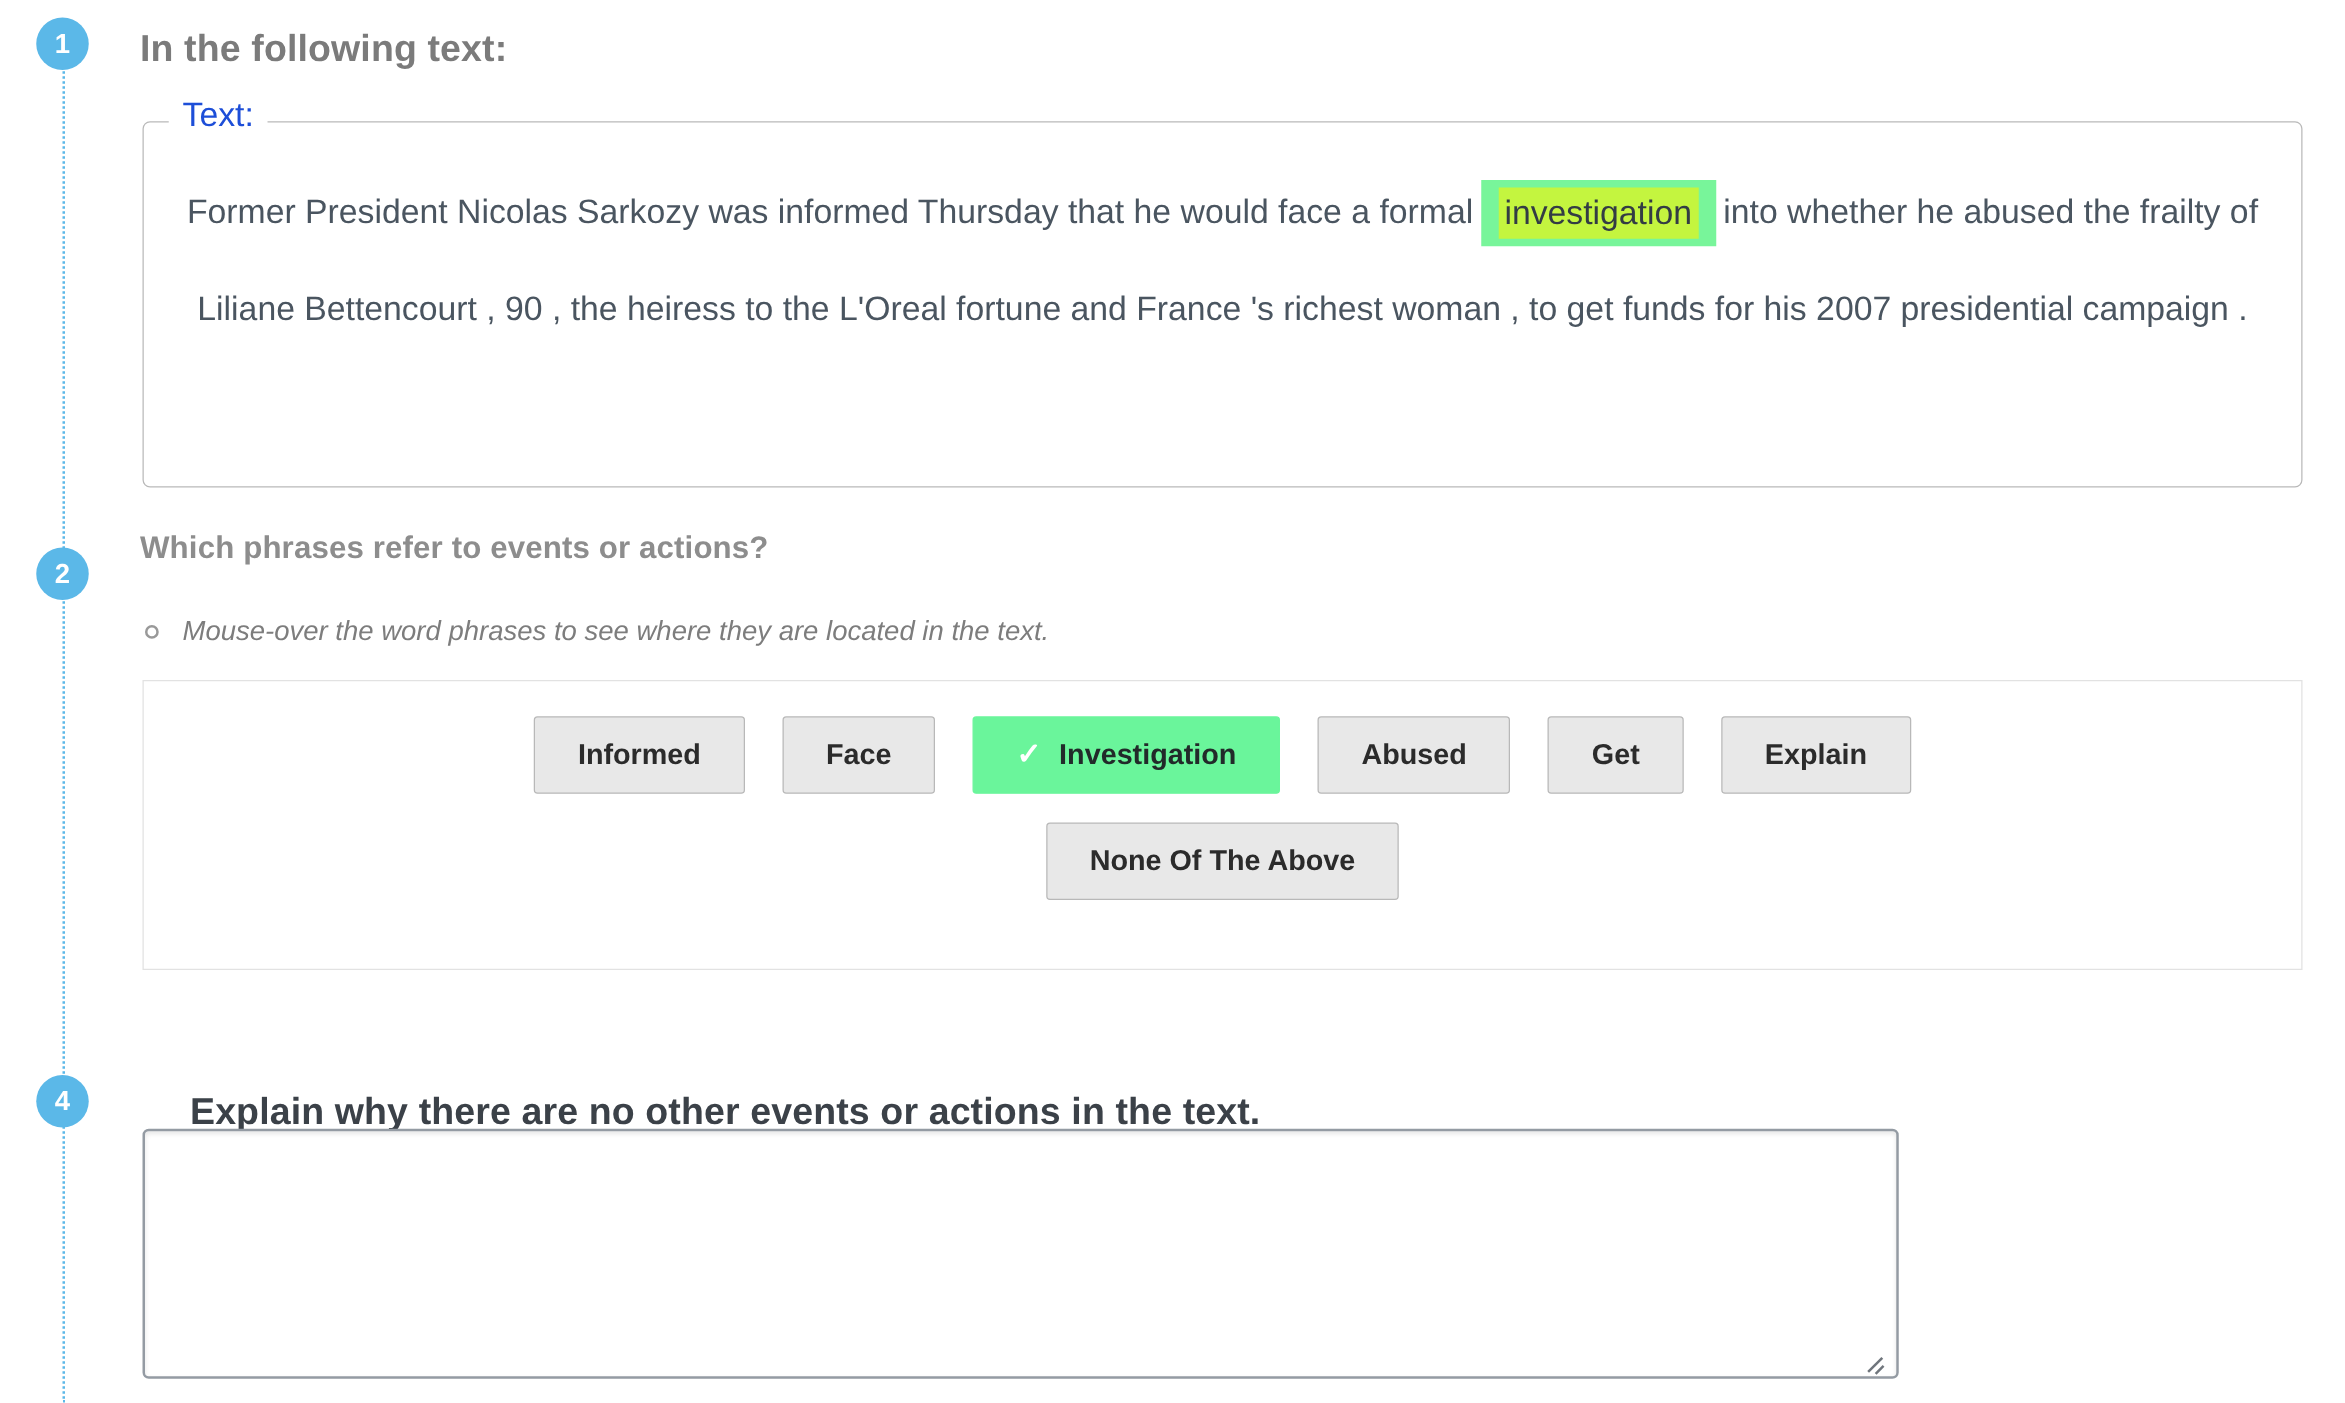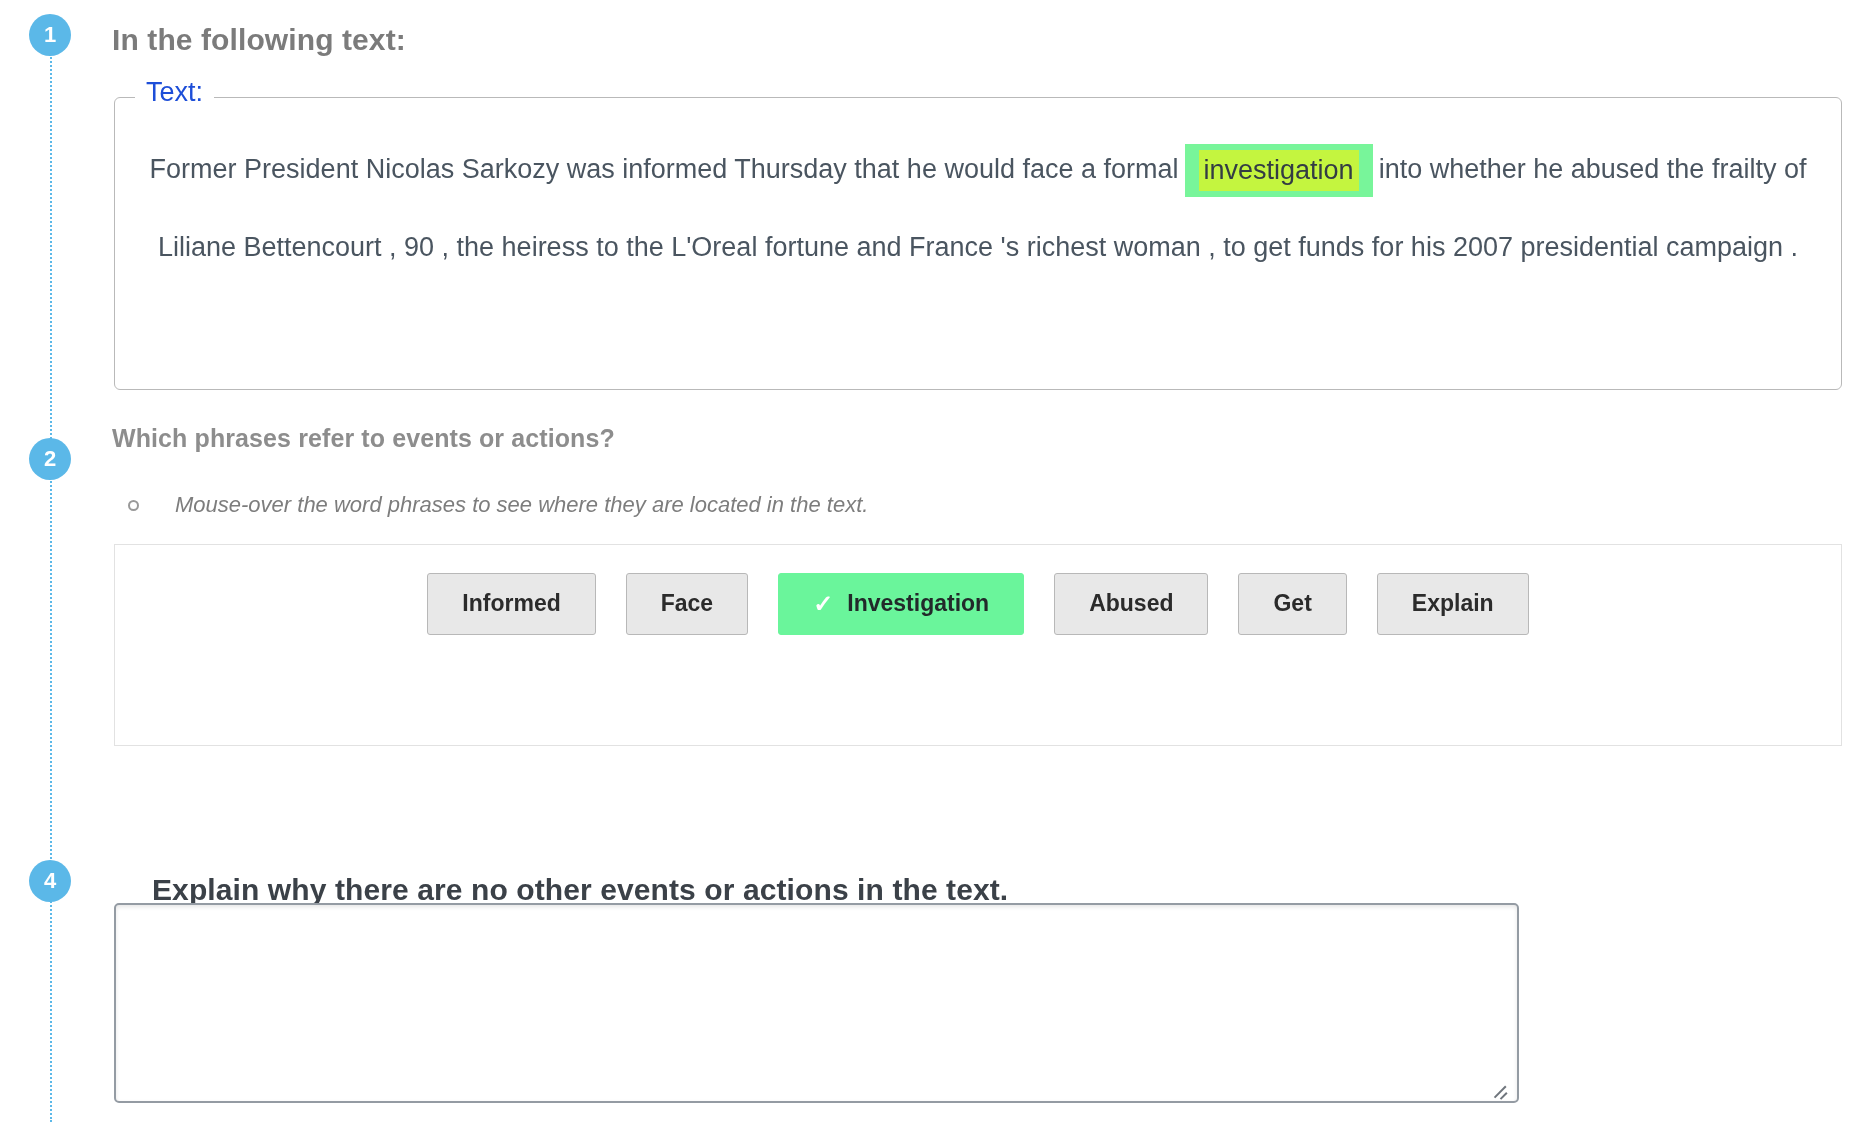--- a/index.html
+++ b/index.html
@@ -115,46 +115,46 @@
     left: 112px;
     top: 424px;
     font-size: 25px;
     font-weight: bold;
     color: #8d8d8d;
     letter-spacing: 0.1px;
   }
 
   .hint-row {
     position: absolute;
-    left: 128px;
+    left: 116px;
     top: 492px;
     display: flex;
     align-items: center;
-    gap: 36px;
+    gap: 19px;
   }
   .hint-bullet {
     width: 11px;
     height: 11px;
     border: 2px solid #999;
     border-radius: 50%;
     background: transparent;
     flex: none;
   }
   .hint-text {
     font-size: 22px;
     font-style: italic;
     color: #7d7d7d;
   }
 
   .choices-panel {
     position: absolute;
     left: 114px;
     top: 544px;
     width: 1728px;
-    height: 202px;
+    height: 232px;
     border: 1px solid #e2e2e2;
     background: #fff;
     padding-top: 28px;
   }
   .choice-row {
     display: flex;
     justify-content: center;
     gap: 30px;
     margin-bottom: 23px;
   }
@@ -276,20 +276,25 @@
       <div class="chip">
         <span>Abused</span>
       </div>
       <div class="chip">
         <span>Get</span>
       </div>
       <div class="chip">
         <span>Explain</span>
       </div>
     </div>
+    <div class="choice-row">
+      <div class="chip">
+        <span>None Of The Above</span>
+      </div>
+    </div>
   </div>
 
   <div class="step-badge s4">4</div>
   <div class="sec4-title">Explain why there are no other events or actions in the text.</div>
 
   <textarea class="answer-box" placeholder="" style=""></textarea>
   <span class="resize-grip">
     <i class="a"></i>
       <i class="b"></i>
   </span>

